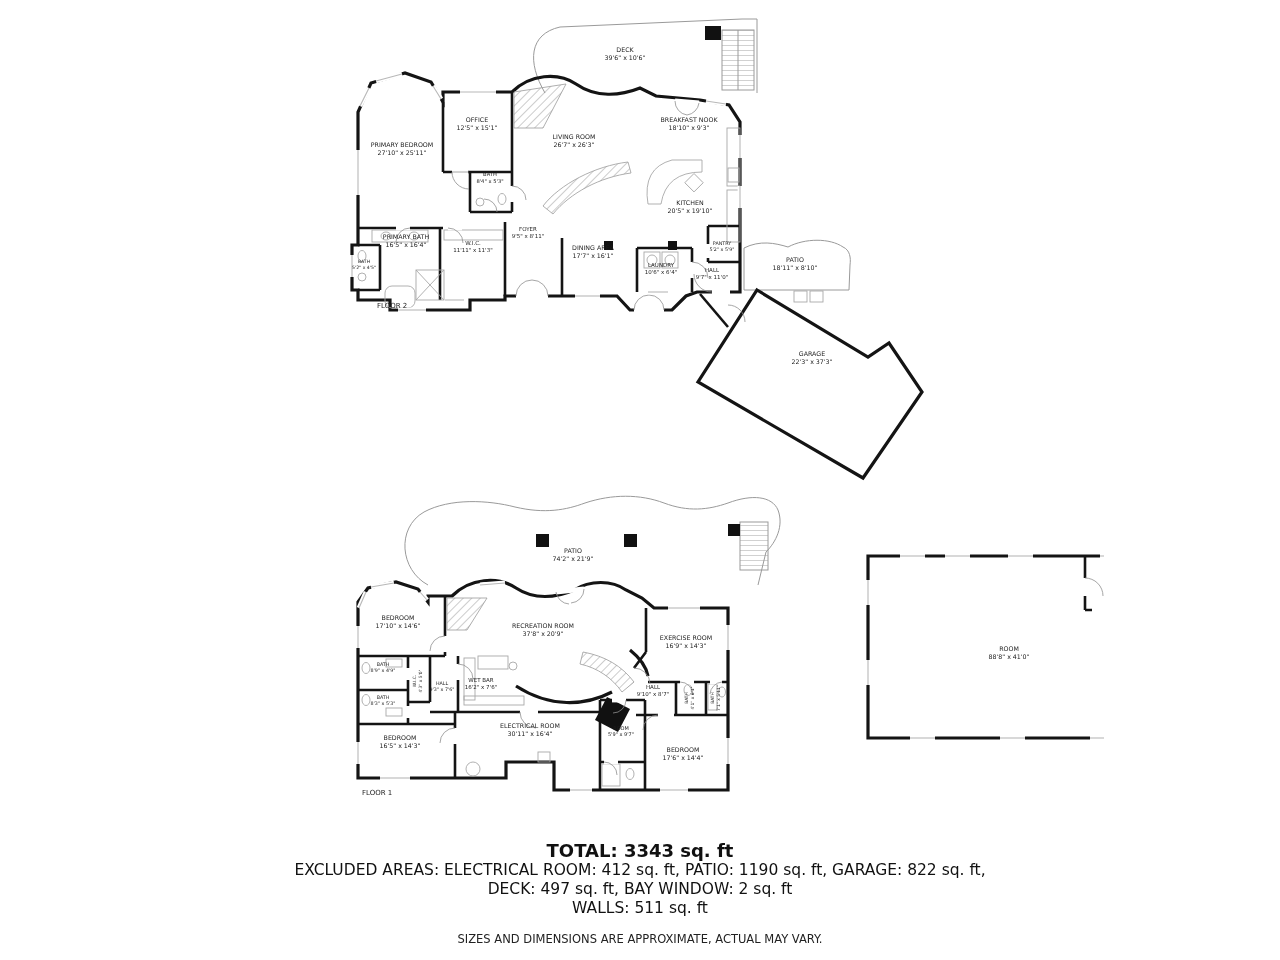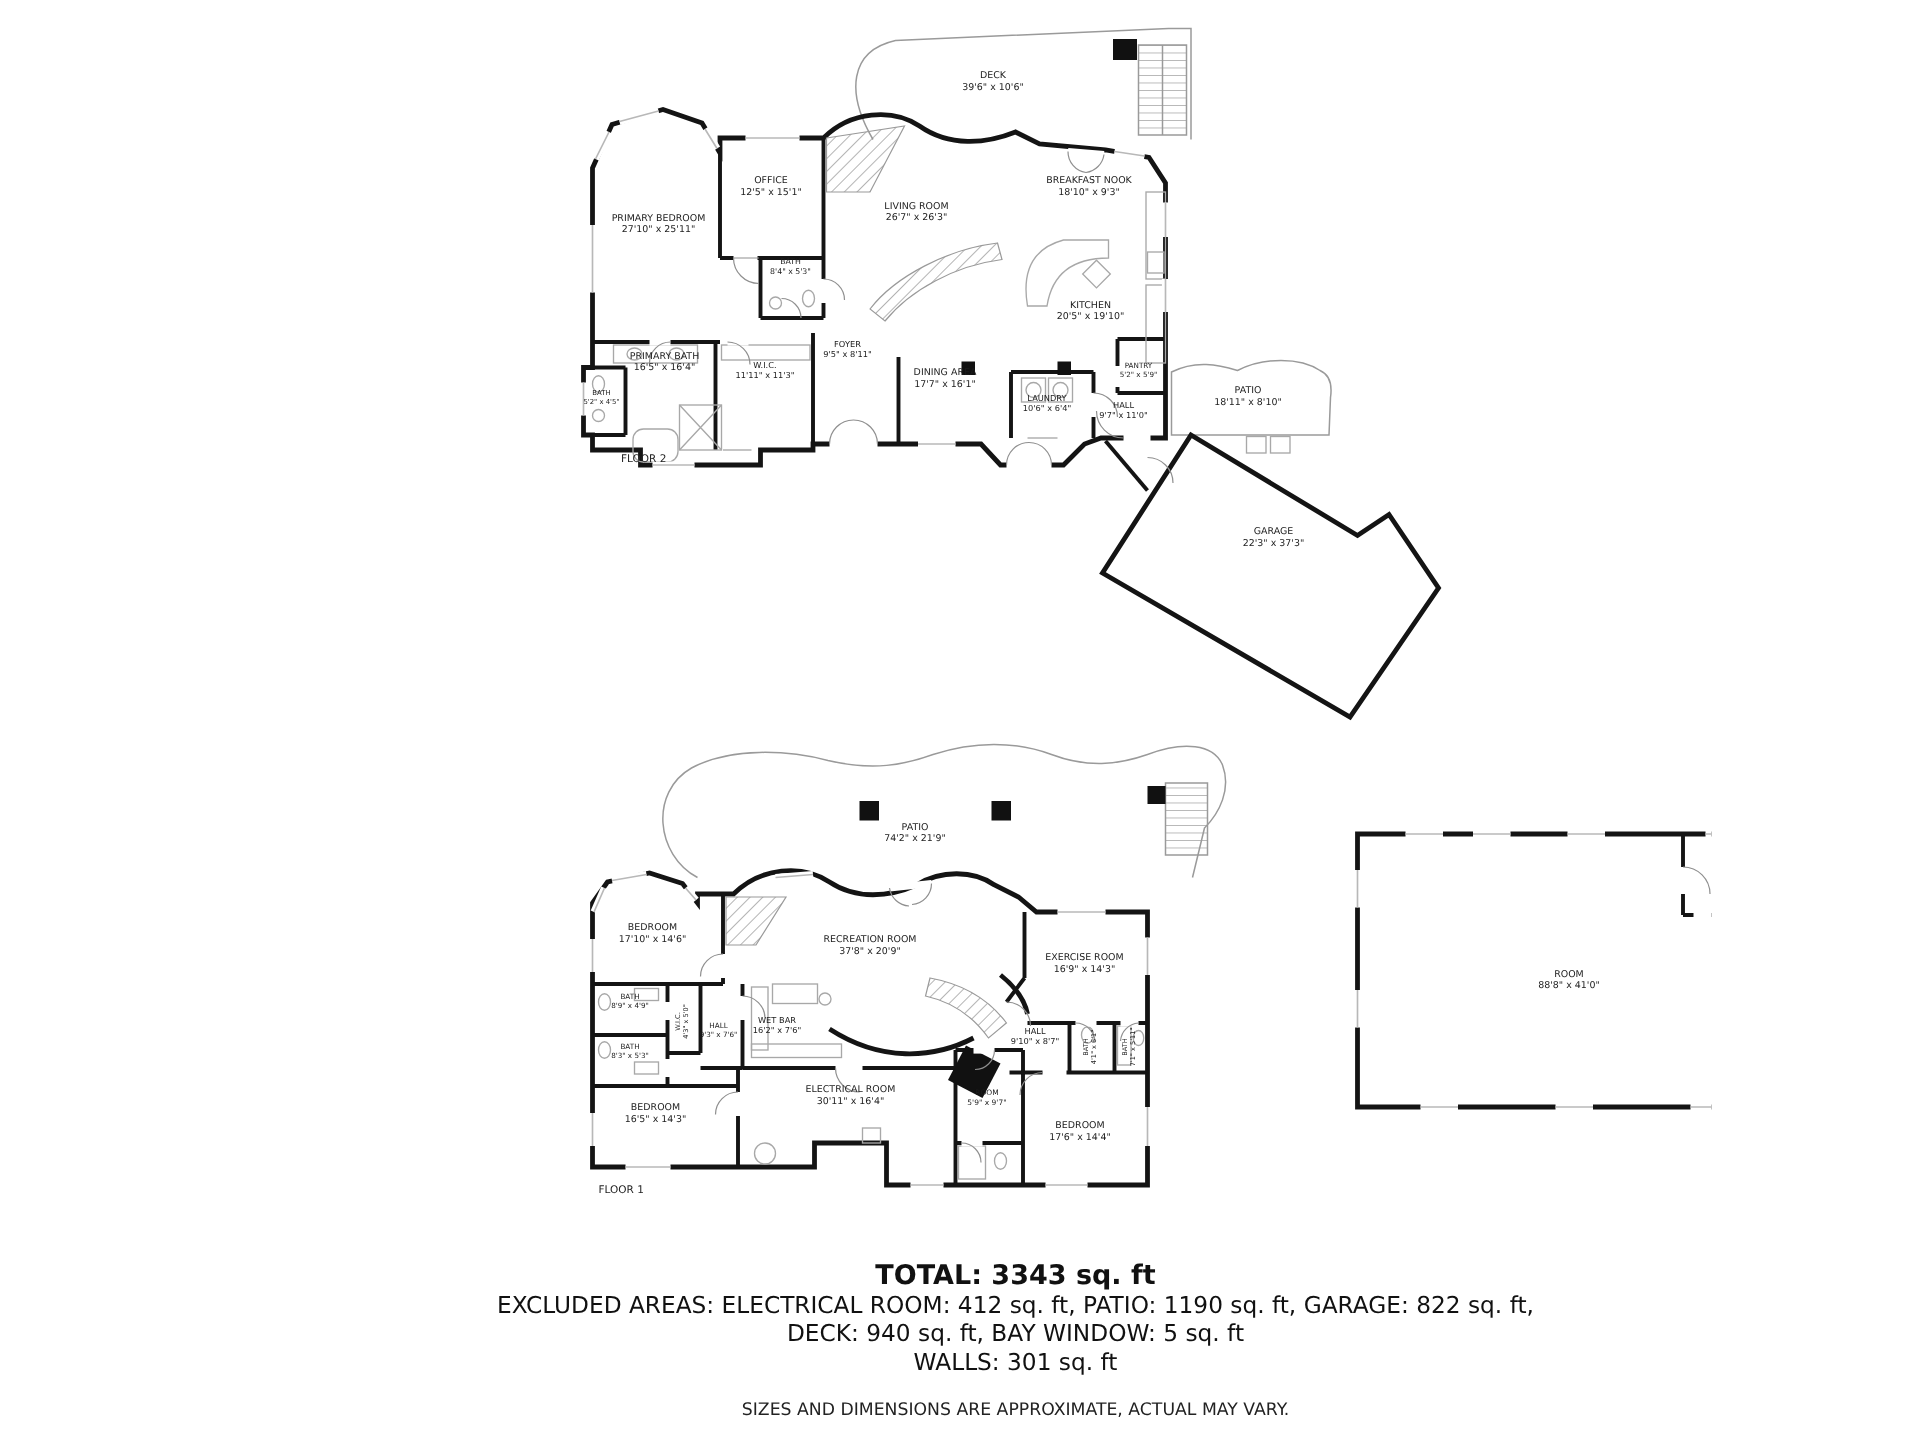--- a/index.html
+++ b/index.html
@@ -1,17 +1,17 @@
 <!DOCTYPE html>
 <html><head>
 <meta charset="utf-8">
 <style>
   html,body{margin:0;padding:0;background:#ffffff;}
   #page{position:relative;width:1104px;height:960px;background:#fff;overflow:hidden;
-        font-family:"DejaVu Sans", sans-serif;margin-left:37px;}
+        font-family:"DejaVu Sans", sans-serif;}
   svg{position:absolute;left:0;top:0;}
   svg text{font-family:"DejaVu Sans", sans-serif;fill:#1c1c1c;}
   .wall{stroke:#141414;stroke-width:3.2;fill:none;stroke-linejoin:miter;}
   .iwall{stroke:#141414;stroke-width:2.6;fill:none;}
   .thin{stroke:#9a9a9a;stroke-width:1;fill:none;}
   .furn{stroke:#a8a8a8;stroke-width:0.9;fill:none;}
   .door{stroke:#8f8f8f;stroke-width:0.8;fill:none;}
   .hatchy{fill:url(#hatch);stroke:#9a9a9a;stroke-width:0.8;}
   .stairs{fill:url(#rungs);stroke:#9a9a9a;stroke-width:1;}
   .solid{fill:#111;stroke:none;}
@@ -353,17 +353,17 @@
     <g>
           <text x="1128" y="581" text-anchor="middle" font-size="5.5"><tspan x="1128">ROOM</tspan><tspan x="1128" dy="6.9">16'7" x 12'0"</tspan></text>
           <text x="1009" y="651" text-anchor="middle" font-size="6.3"><tspan x="1009">ROOM</tspan><tspan x="1009" dy="7.699999999999999">88'8" x 41'0"</tspan></text>
         </g>
   </g>
 </svg>
 
 <div id="summary">
   <div class="tot">TOTAL: 3343 sq. ft</div>
   <div class="ln">EXCLUDED AREAS: ELECTRICAL ROOM: 412 sq. ft, PATIO: 1190 sq. ft, GARAGE: 822 sq. ft,</div>
-  <div class="ln">DECK: 940 sq. ft, BAY WINDOW: 5 sq. ft</div>
-  <div class="ln">WALLS: 301 sq. ft</div>
+  <div class="ln">DECK: 497 sq. ft, BAY WINDOW: 2 sq. ft</div>
+  <div class="ln">WALLS: 511 sq. ft</div>
   <div class="disc">SIZES AND DIMENSIONS ARE APPROXIMATE, ACTUAL MAY VARY.</div>
 </div>
 </div>
 
 </body></html>

